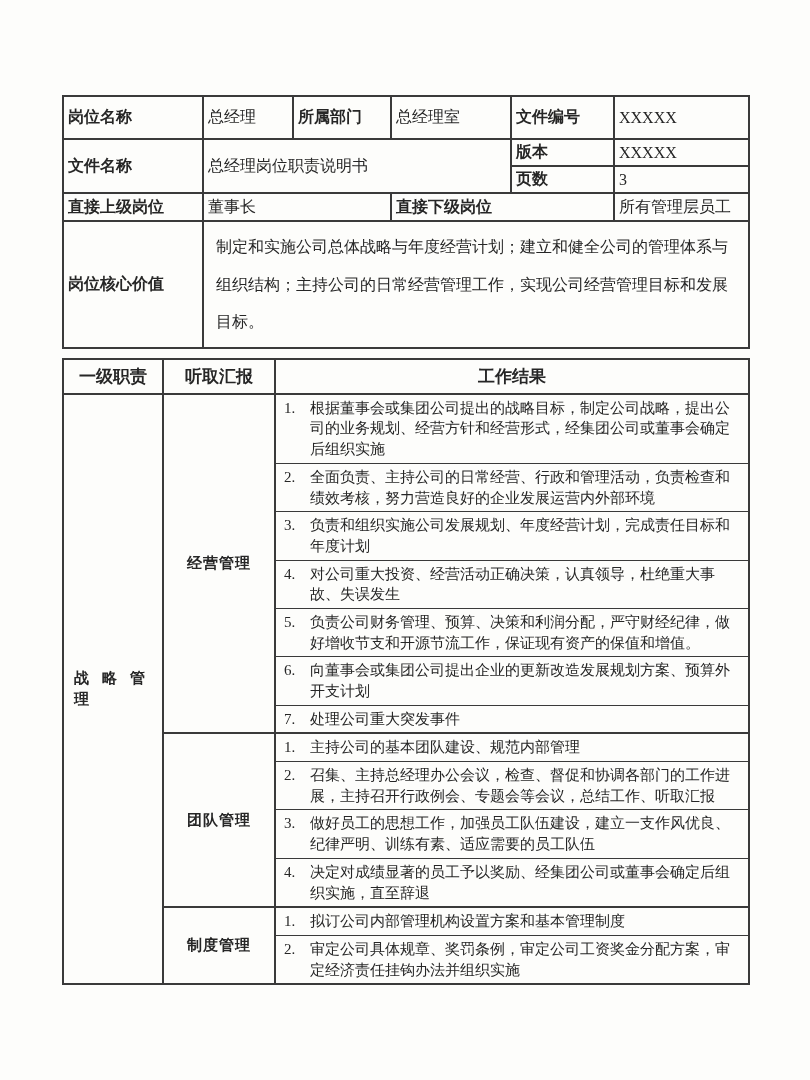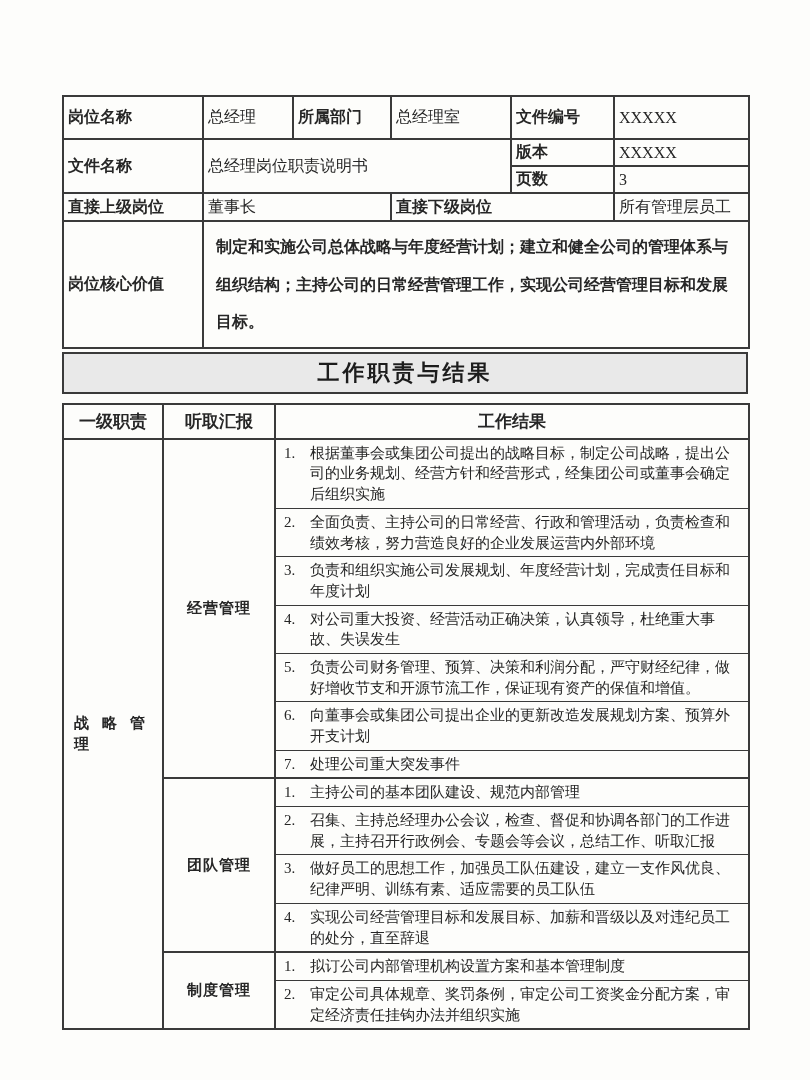--- a/index.html
+++ b/index.html
@@ -43,21 +43,21 @@
   tr.r1 td { height:43px; }
   tr.r2 td { height:22px; }
   tr.r3 td { height:23px; }
   tr.r4 td { height:28px; }
   tr.r5 td { height:117px; }
   td.core-text {
     text-align:left !important;
     font-size:16.5px;
     line-height:2.35;
     padding:6px 14px 6px 12px !important;
-    font-weight:bold;
+    font-weight:normal;
   }
 
   
   .section-bar {
     margin-top:3px;
     border:2px solid #3a3a3a;
     background:#e9e9e9;
     height:42px;
     line-height:38px;
     text-align:center;
@@ -148,21 +148,20 @@
         <td colspan="2" class="lbl">直接下级岗位</td>
         <td>所有管理层员工</td>
       </tr>
       <tr class="r5">
         <td class="lbl">岗位核心价值</td>
         <td colspan="5" class="core-text">制定和实施公司总体战略与年度经营计划；建立和健全公司的管理体系与组织结构；主持公司的日常经营管理工作，实现公司经营管理目标和发展目标。</td>
       </tr>
     </tbody>
       </table>
 
-    <div class="section-bar">工作职责与结果</div>
 
     <table class="body">
       <colgroup>
         <col style="width:100px">
           <col style="width:112px">
           <col style="width:474px">
       </colgroup>
       <tbody>
           <tr>
         <th>一级职责</th>
@@ -251,21 +250,21 @@
               <div class="result-line">
           <span class="num">3.</span>
           <span class="txt">做好员工的思想工作，加强员工队伍建设，建立一支作风优良、纪律严明、训练有素、适应需要的员工队伍</span>
               </div>
             </td>
       </tr>
       <tr>
         <td>
               <div class="result-line">
           <span class="num">4.</span>
-          <span class="txt">实现公司经营管理目标和发展目标、加薪和晋级以及对违纪员工的处分，直至辞退</span>
+          <span class="txt">决定对成绩显著的员工予以奖励、经集团公司或董事会确定后组织实施，直至辞退</span>
               </div>
             </td>
       </tr>
 
       <tr class="grp-start">
         <td class="lvl2" rowspan="2">制度管理</td>
         <td>
               <div class="result-line">
           <span class="num">1.</span>
           <span class="txt">拟订公司内部管理机构设置方案和基本管理制度</span>

